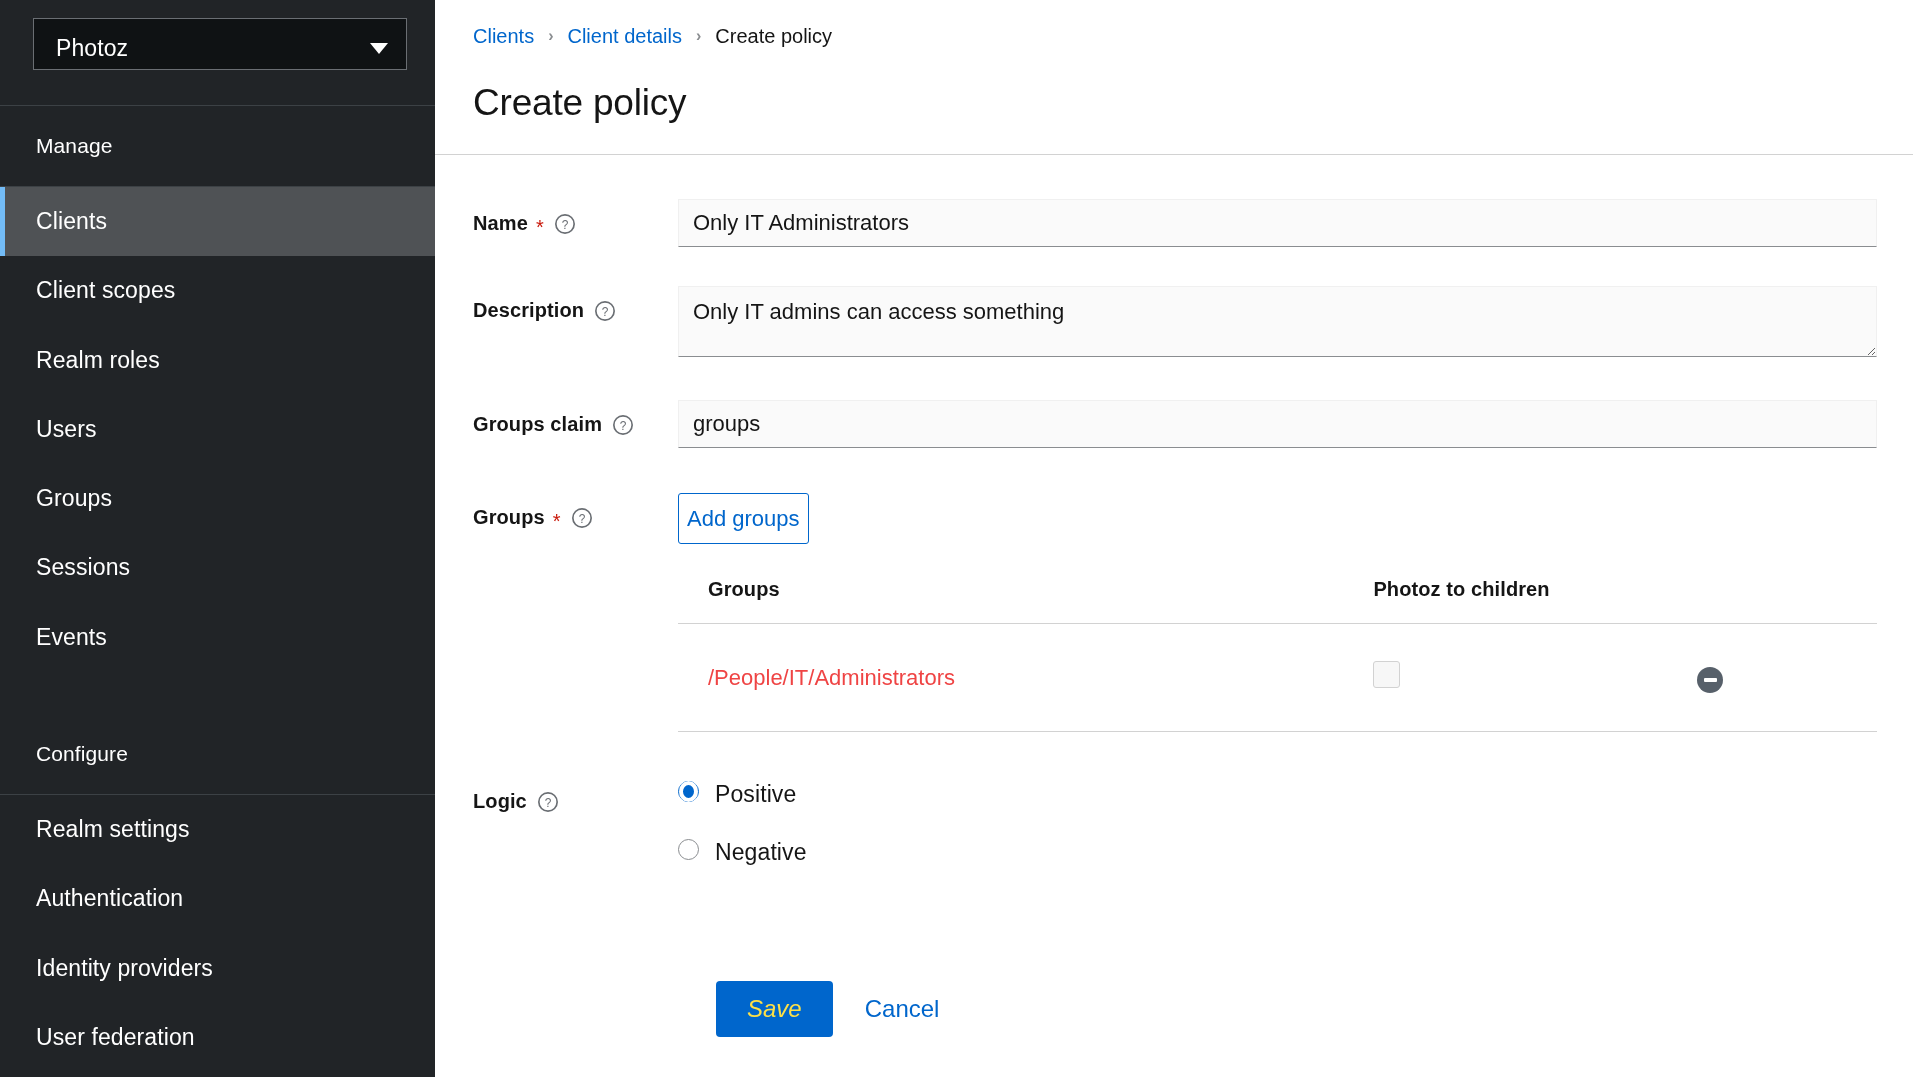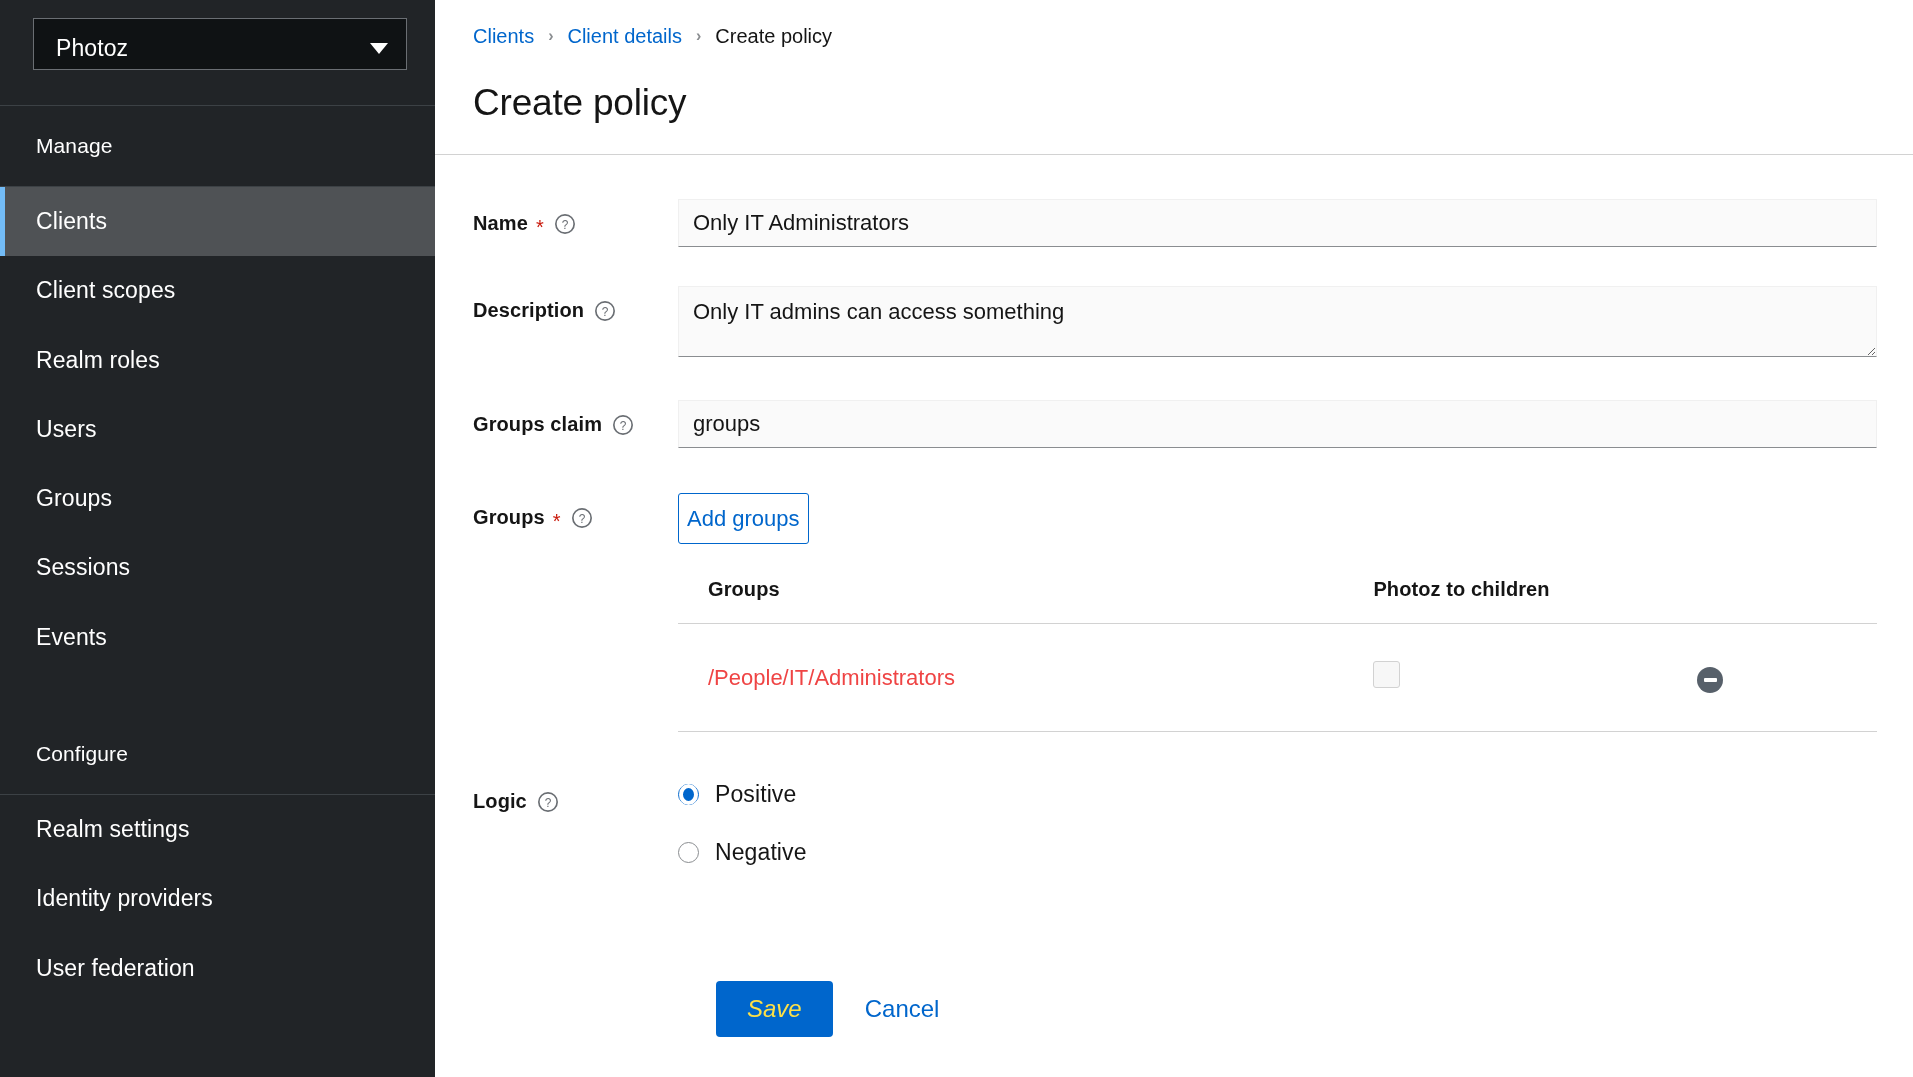--- a/index.html
+++ b/index.html
@@ -292,21 +292,21 @@
     background: #ffffff;
     border-radius: 1px;
   }
 
   
   .radio-group {
     padding-top: 4px;
   }
   .radio-row {
     display: flex;
-    align-items: center;
+    align-items: flex-start;
     gap: 16px;
     margin-bottom: 31px;
     cursor: pointer;
   }
   .radio-outer {
     width: 21px;
     height: 21px;
     border-radius: 50%;
     border: 1px solid #8a8d90;
     background: #ffffff;
@@ -408,20 +408,23 @@
       <span>Events</span>
     </div>
 
     <div class="nav-gap"></div>
 
     <div class="nav-section-title">Configure</div>
     <div class="nav-divider"></div>
 
     <div class="nav-item">
       <span>Realm settings</span>
+    </div>
+    <div class="nav-item">
+      <span>Authentication</span>
     </div>
     <div class="nav-item">
       <span>Identity providers</span>
     </div>
     <div class="nav-item">
       <span>User federation</span>
     </div>
 
   </nav>
 

